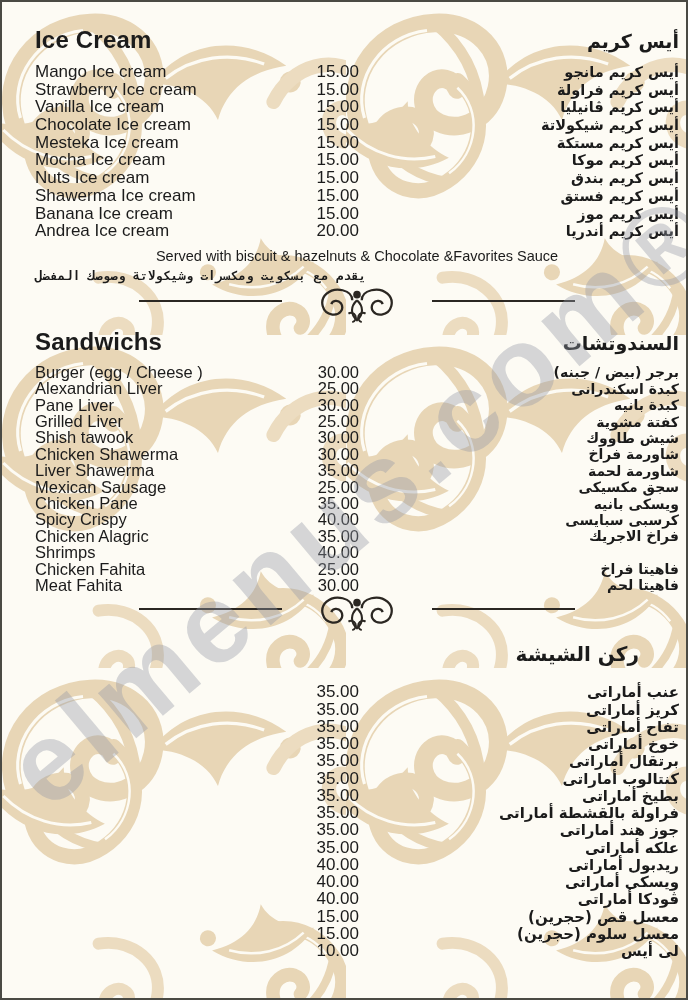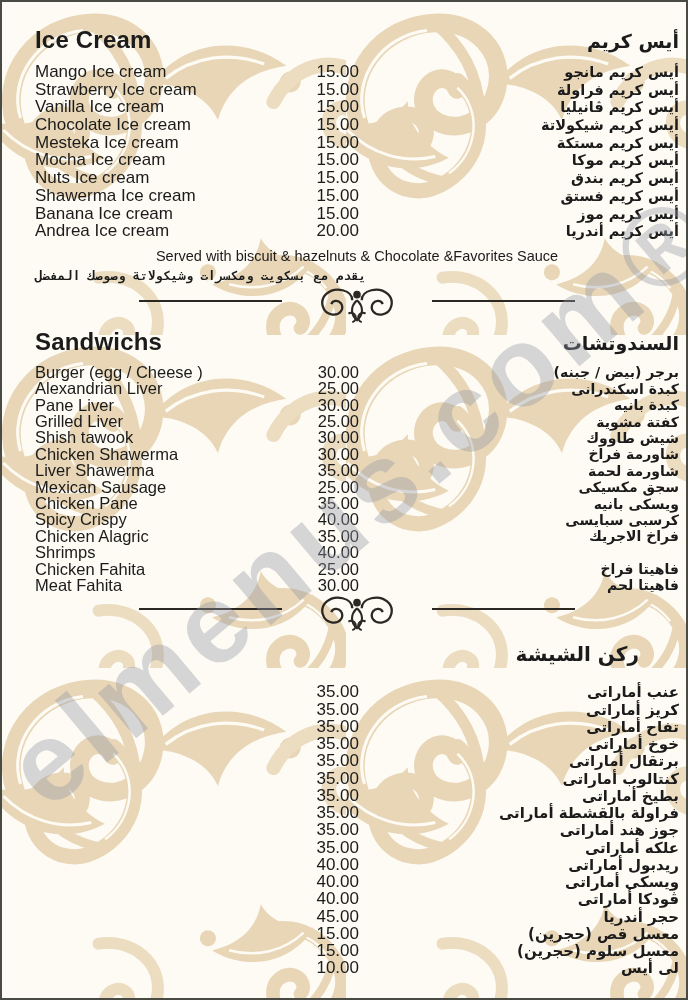--- a/index.html
+++ b/index.html
@@ -320,25 +320,20 @@
             <span class="c-price">40.00</span>
             <span class="c-ar">ويسكى أماراتى</span>
           </div>
           <div class="row">
             <span class="c-en"></span>
             <span class="c-price">40.00</span>
             <span class="c-ar">ڤودكا أماراتى</span>
           </div>
           <div class="row">
             <span class="c-en"></span>
-            <span class="c-price">45.00</span>
-            <span class="c-ar">حجر أندريا</span>
-          </div>
-          <div class="row">
-            <span class="c-en"></span>
             <span class="c-price">15.00</span>
             <span class="c-ar">معسل قص (حجرين)</span>
           </div>
           <div class="row">
             <span class="c-en"></span>
             <span class="c-price">15.00</span>
             <span class="c-ar">معسل سلوم (حجرين)</span>
           </div>
           <div class="row">
             <span class="c-en"></span>

